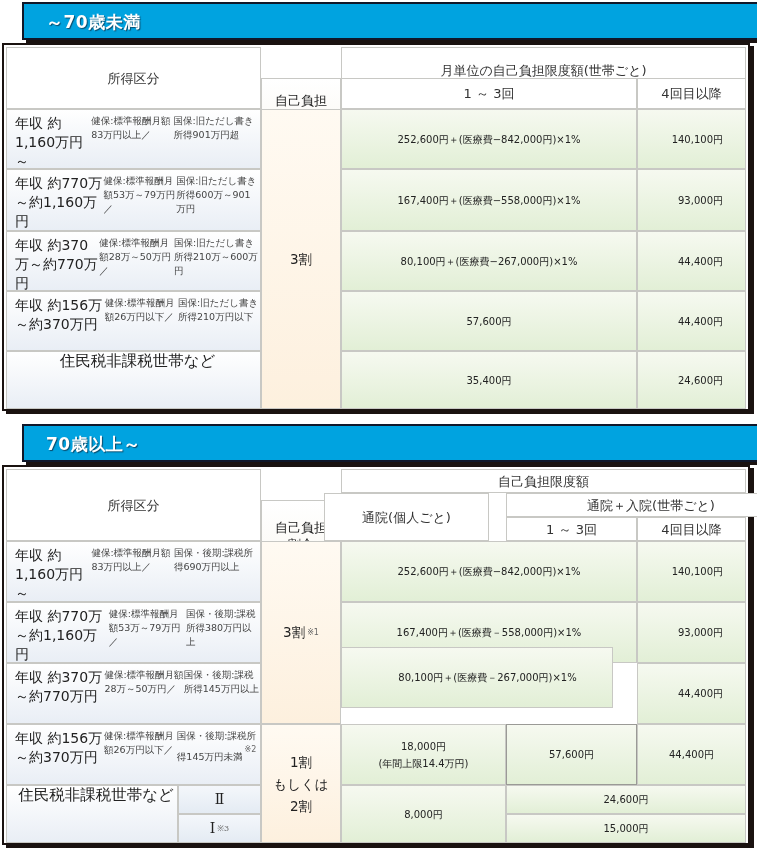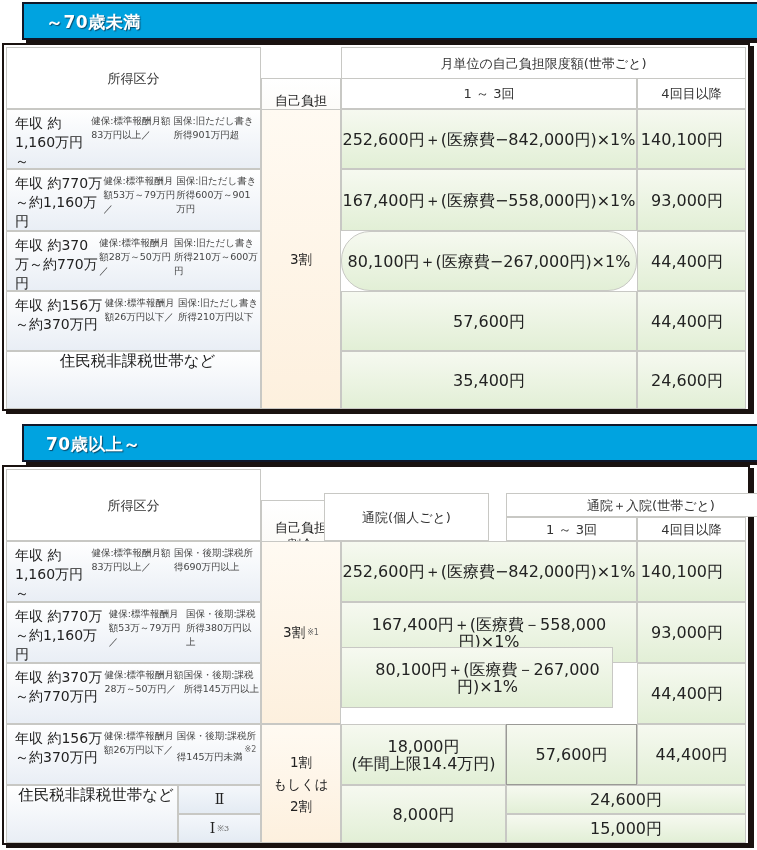--- a/index.html
+++ b/index.html
@@ -10,42 +10,42 @@
   .tbl-wrap { position:absolute; left:0; width:748px; border:2px solid #1a1210; box-sizing:border-box; box-shadow:4px 3px 0 #1a1210; background:#fff; }
   .cell { position:absolute; box-sizing:border-box; border:1px solid #c8c8c4; display:flex; align-items:center; justify-content:center; text-align:center; font-size:13px; line-height:17px; }
   .hdr { background:#ffffff; color:#333; }
   .hdr-rate { background:linear-gradient(#ffffff,#faf8f2);margin-top:31px; }
   .income { background:linear-gradient(#ffffff,#e9eef5); justify-content:flex-start; align-items:flex-start; text-align:left; flex-direction:row; padding:4px 0 0 8px; }
   .income .main { font-size:14px; line-height:19px; color:#222; }
   .income .sub { font-size:9.5px; line-height:14px; color:#444; }
   .income.big { justify-content:center; padding-top:0; }
   .income.big .main { font-size:15.5px; }
   .rate { background:linear-gradient(#fffaf2,#fdf0de); font-size:13.5px; }
-  .amt { background:linear-gradient(#f6f9f0,#e2efd6); font-size:16px; }
+  .amt { background:linear-gradient(#f6f9f0,#e2efd6); font-size:10px; }
   .amt.right { justify-content:flex-end; padding-right:22px; }
   sup { font-size:8px; color:#666; vertical-align:8px; margin-left:2px; }
   .roman { font-family:"DejaVu Serif", "Liberation Serif", serif; font-size:14px; background:linear-gradient(#f4f7fb,#e4ebf3); }
 </style>
 </head>
 <body>
 
 <div class="section" style="top:0;">
   <div class="banner" style="top:2px;">
     <span class="banner-title">～70歳未満</span>
   </div>
   <div class="tbl-wrap" style="top:43px;height:368px;">
 
     <div class="cell hdr" style="left:2px;top:2px;width:255px;height:62px;">
         <span>所得区分</span>
       </div>
     <div class="cell hdr-rate" style="left:257px;top:2px;width:80px;height:62px;flex-direction:column;">
       <span>自己負担</span>
       <span>割合</span>
     </div>
-    <div class="cell hdr" style="left:337px;top:2px;width:405px;height:33px;">
+    <div class="cell hdr" style="left:337px;top:2px;width:405px;height:33px;align-items:flex-end;">
         <span>月単位の自己負担限度額(世帯ごと)</span>
       </div>
     <div class="cell hdr" style="left:337px;top:33px;width:296px;height:31px;">
         <span>1 ～ 3回</span>
       </div>
     <div class="cell hdr" style="left:633px;top:33px;width:109px;height:31px;">
         <span>4回目以降</span>
       </div>
 
     <div class="cell income" style="left:2px;top:64px;width:255px;height:60px;">
@@ -81,21 +81,21 @@
       </div>
     <div class="cell amt right" style="left:633px;top:64px;width:109px;height:60px;">
         <span>140,100円</span>
       </div>
     <div class="cell amt" style="left:337px;top:124px;width:296px;height:62px;">
         <span>167,400円＋(医療費−558,000円)×1%</span>
       </div>
     <div class="cell amt right" style="left:633px;top:124px;width:109px;height:62px;">
         <span>93,000円</span>
       </div>
-    <div class="cell amt" style="left:337px;top:186px;width:296px;height:60px;border-radius:29px;">
+    <div class="cell amt" style="left:337px;top:186px;width:296px;height:60px;">
         <span>80,100円＋(医療費−267,000円)×1%</span>
       </div>
     <div class="cell amt right" style="left:633px;top:186px;width:109px;height:60px;">
         <span>44,400円</span>
       </div>
     <div class="cell amt" style="left:337px;top:246px;width:296px;height:60px;">
         <span>57,600円</span>
       </div>
     <div class="cell amt right" style="left:633px;top:246px;width:109px;height:60px;">
         <span>44,400円</span>
@@ -115,20 +115,23 @@
   </div>
   <div class="tbl-wrap" style="top:465px;height:380px;">
 
     <div class="cell hdr" style="left:2px;top:2px;width:255px;height:72px;">
         <span>所得区分</span>
       </div>
     <div class="cell hdr-rate" style="left:257px;top:2px;width:80px;height:72px;flex-direction:column;">
       <span>自己負担</span>
       <span>割合</span>
     </div>
+    <div class="cell hdr" style="left:337px;top:2px;width:405px;height:24px;">
+        <span>自己負担限度額</span>
+      </div>
     <div class="cell hdr" style="left:320px;top:26px;width:165px;height:48px;">
         <span>通院(個人ごと)</span>
       </div>
     <div class="cell hdr" style="left:502px;top:26px;width:290px;height:24px;">
         <span>通院＋入院(世帯ごと)</span>
       </div>
     <div class="cell hdr" style="left:502px;top:50px;width:131px;height:24px;">
         <span>1 ～ 3回</span>
       </div>
     <div class="cell hdr" style="left:633px;top:50px;width:109px;height:24px;">

